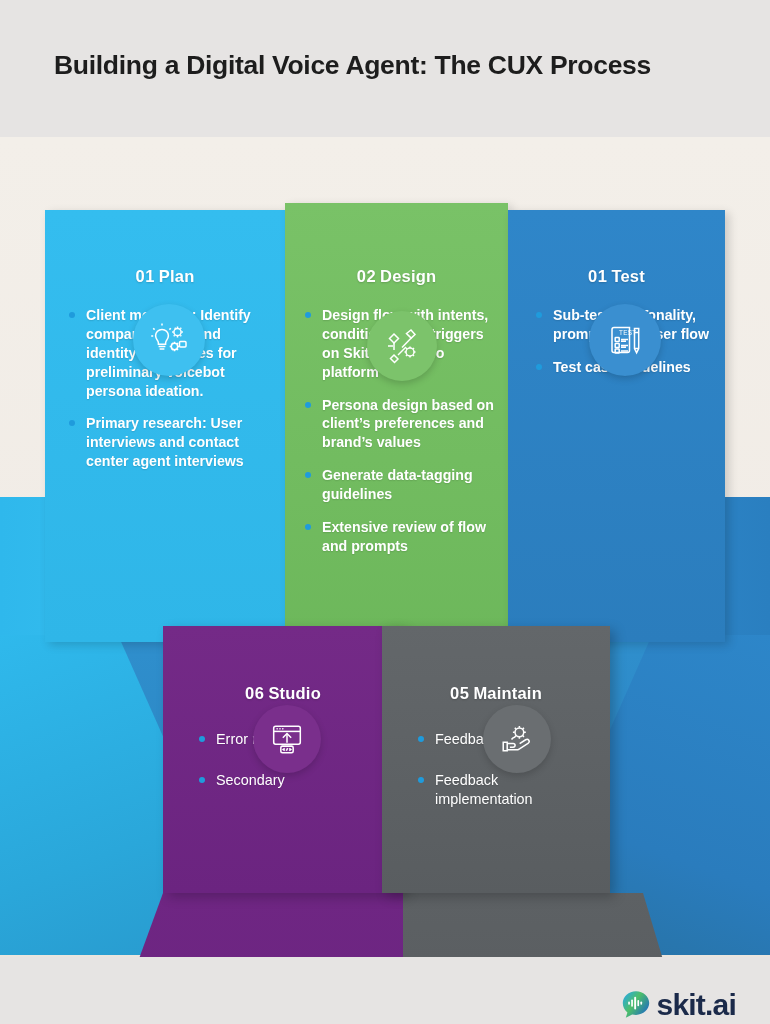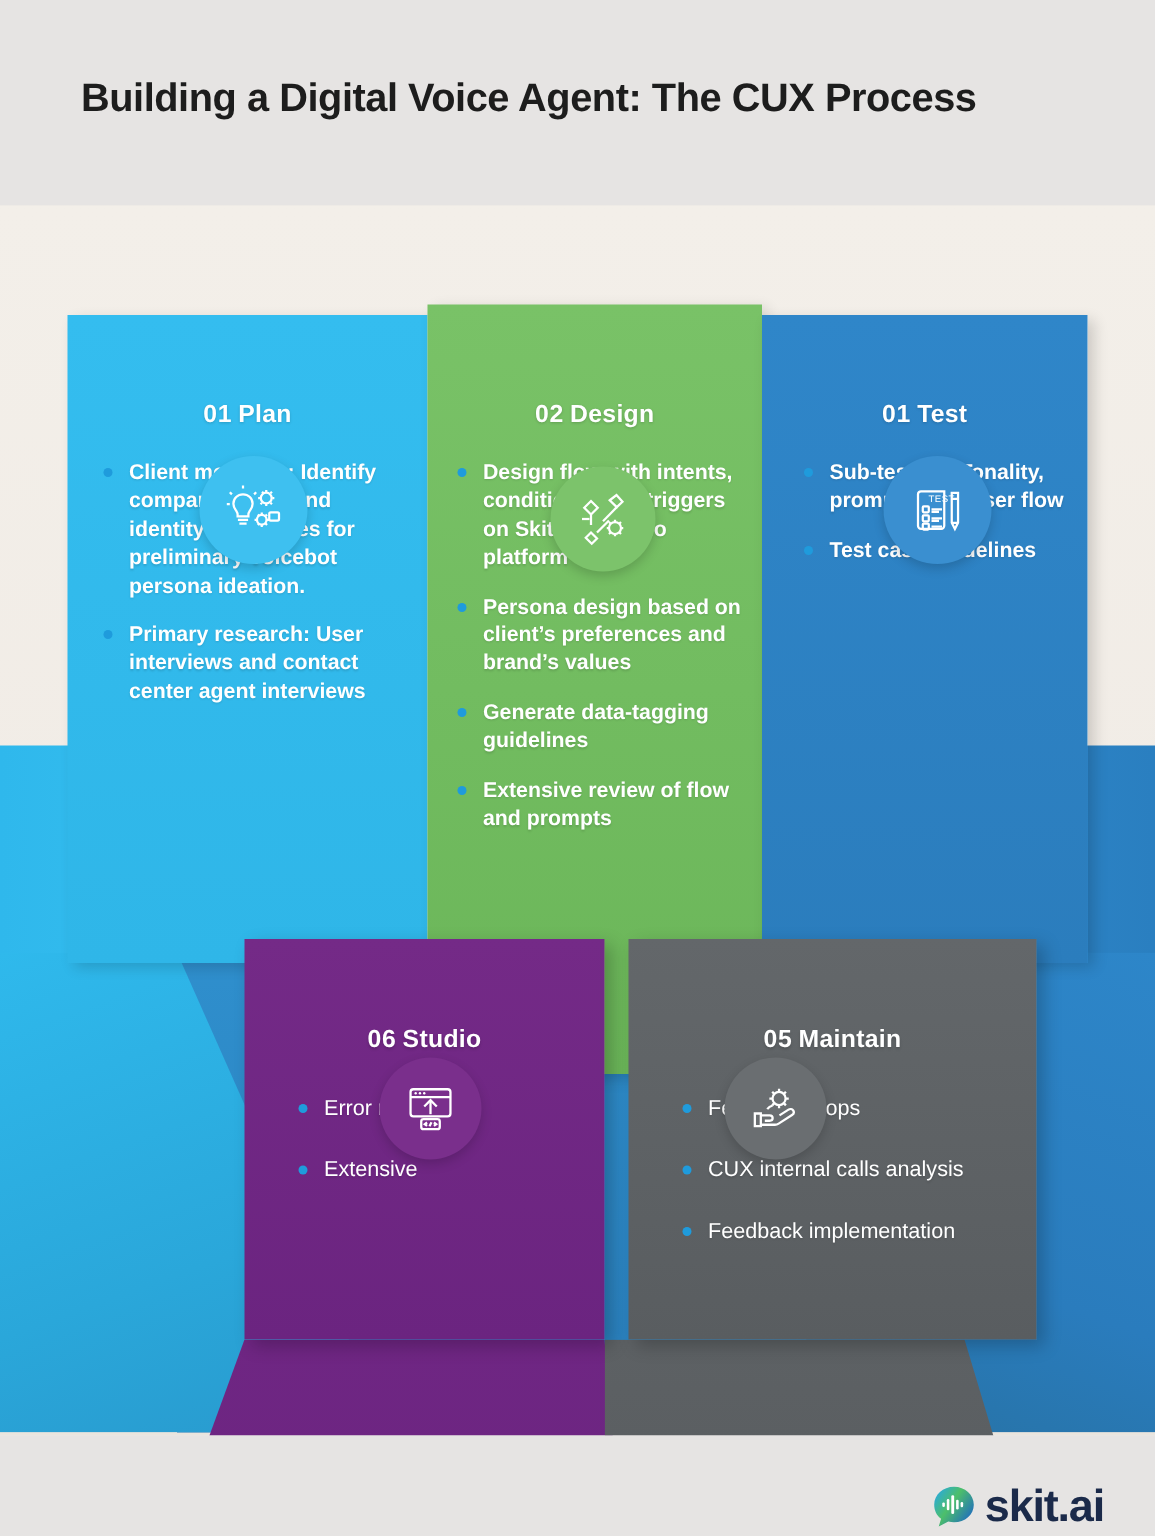--- a/index.html
+++ b/index.html
@@ -133,22 +133,22 @@
   }
 
   
   .panel-deploy {
     left: 163px; top: 489px;
     width: 240px; height: 267px;
     background: linear-gradient(180deg,#742a87 0%,#6b2480 100%);
     box-shadow: 5px 4px 11px rgba(0,0,0,0.22);
   }
   .panel-maintain {
-    left: 419px; top: 489px;
-    width: 272px; height: 267px;
+    left: 382px; top: 489px;
+    width: 228px; height: 267px;
     background: linear-gradient(180deg,#63676a 0%,#595d60 100%);
     box-shadow: 5px 4px 11px rgba(0,0,0,0.22);
   }
 
   
   .panel-heading {
     text-align: center;
     color: #ffffff;
     font-size: 16.5px;
     font-weight: bold;
@@ -292,31 +292,30 @@
         <li>Test case guidelines</li>
       </ul>
     </div>
 
     <div class="panel panel-deploy">
       <div class="panel-heading">
         <span class="num">06</span><span class="step-label">Studio</span>
       </div>
       <ul class="bullets">
         <li>Error resolution</li>
-        <li>Extensive</li>
+        <li>Secondary</li>
       </ul>
     </div>
 
     <div class="panel panel-maintain">
       <div class="panel-heading">
         <span class="num">05</span><span class="step-label">Maintain</span>
       </div>
       <ul class="bullets">
         <li>Feedback loops</li>
-        <li>CUX internal calls analysis</li>
         <li>Feedback implementation</li>
       </ul>
     </div>
 
     <div class="icon-circle ic-plan">
       <svg width="40" height="40" viewBox="0 0 40 40" fill="none" stroke="#ffffff" stroke-width="1.5">
         <path d="M13 9.5c3.6 0 6.4 2.8 6.4 6.3 0 2.2-1.1 3.6-2 4.9-.5.8-.8 1.4-.8 2.2v1.3h-7.2v-1.3c0-.8-.3-1.4-.8-2.2-.9-1.3-2-2.7-2-4.9 0-3.5 2.8-6.3 6.4-6.3z"></path>
         <path d="M9.6 26.6h6.8M10.6 29h4.8"></path>
         <path d="M4.2 16h-2M5.6 9.6 4.2 8.2M13 5.6V3.6M20.4 9.6l1.4-1.4"></path>
         <circle cx="28.5" cy="12" r="3.6"></circle>

